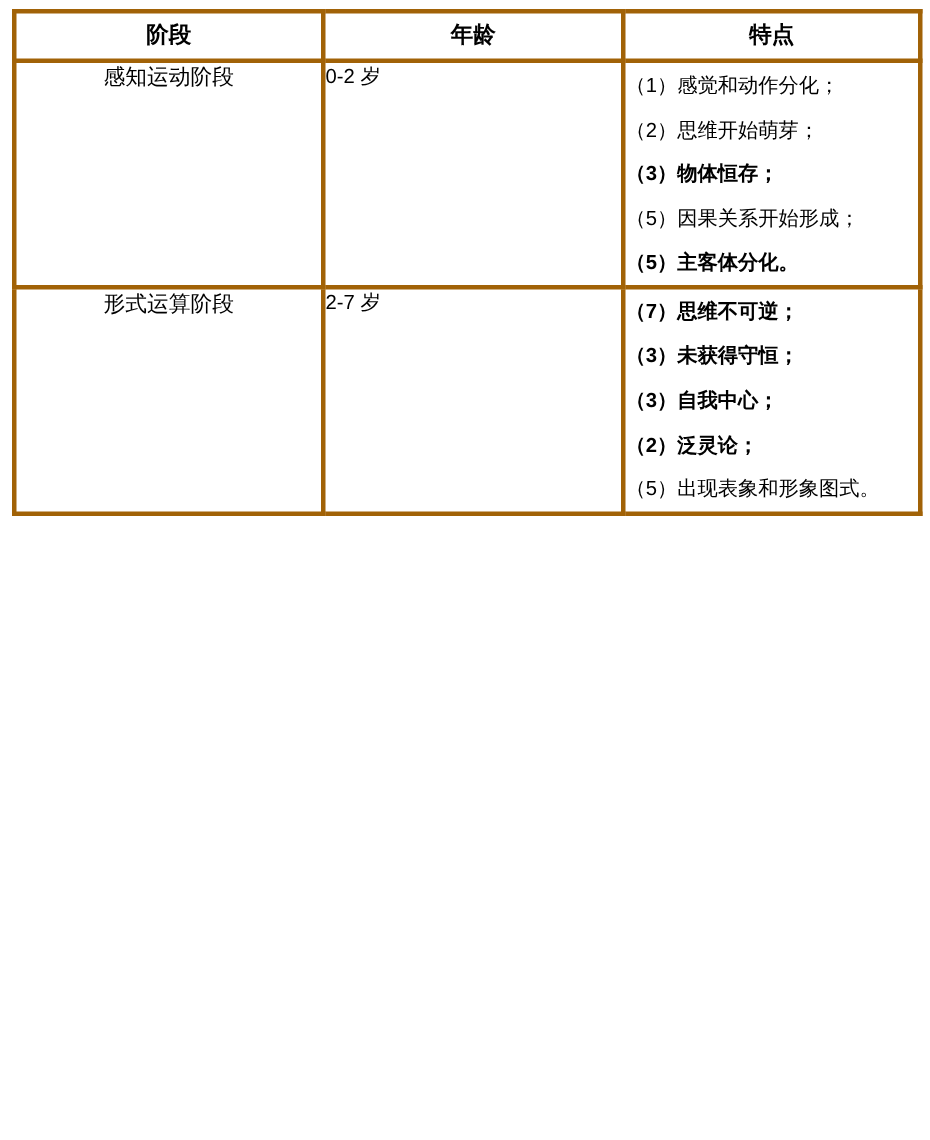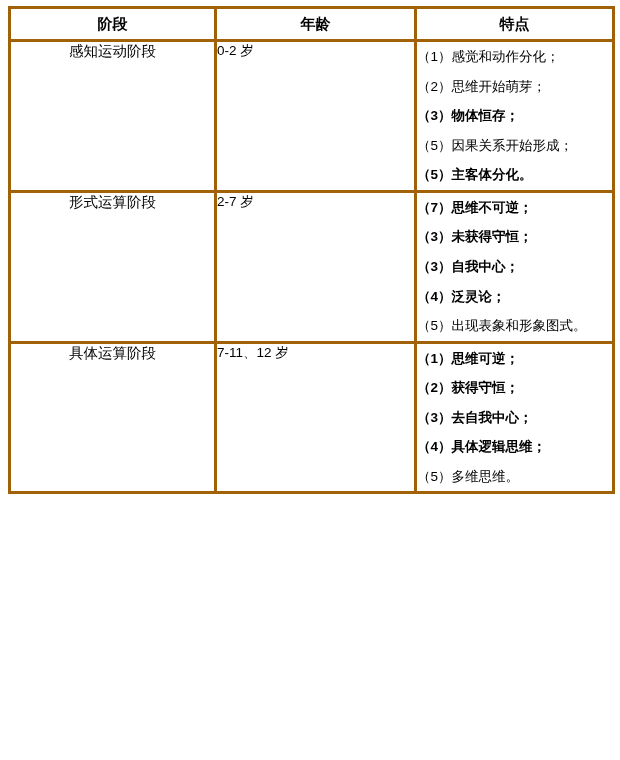--- a/index.html
+++ b/index.html
@@ -109,33 +109,20 @@
         </td>
       </tr>
       <tr class="row-pre">
         <td class="stage-cell">形式运算阶段</td>
         <td class="age-cell">2-7 岁</td>
         <td class="feat-cell">
           <ul class="feat-list">
             <li class="bold">（7）思维不可逆；</li>
             <li class="bold">（3）未获得守恒；</li>
             <li class="bold">（3）自我中心；</li>
-            <li class="bold">（4）泛灵论；</li>
+            <li class="bold">（2）泛灵论；</li>
             <li>（5）出现表象和形象图式。</li>
-          </ul>
-        </td>
-      </tr>
-      <tr class="row-conc">
-        <td class="stage-cell">具体运算阶段</td>
-        <td class="age-cell">7-11、12 岁</td>
-        <td class="feat-cell">
-          <ul class="feat-list">
-            <li class="bold">（1）思维可逆；</li>
-            <li class="bold">（2）获得守恒；</li>
-            <li class="bold">（3）去自我中心；</li>
-            <li class="bold">（4）具体逻辑思维；</li>
-            <li>（5）多维思维。</li>
           </ul>
         </td>
       </tr>
     </tbody>
   </table>
 </div>
 
 </body></html>

